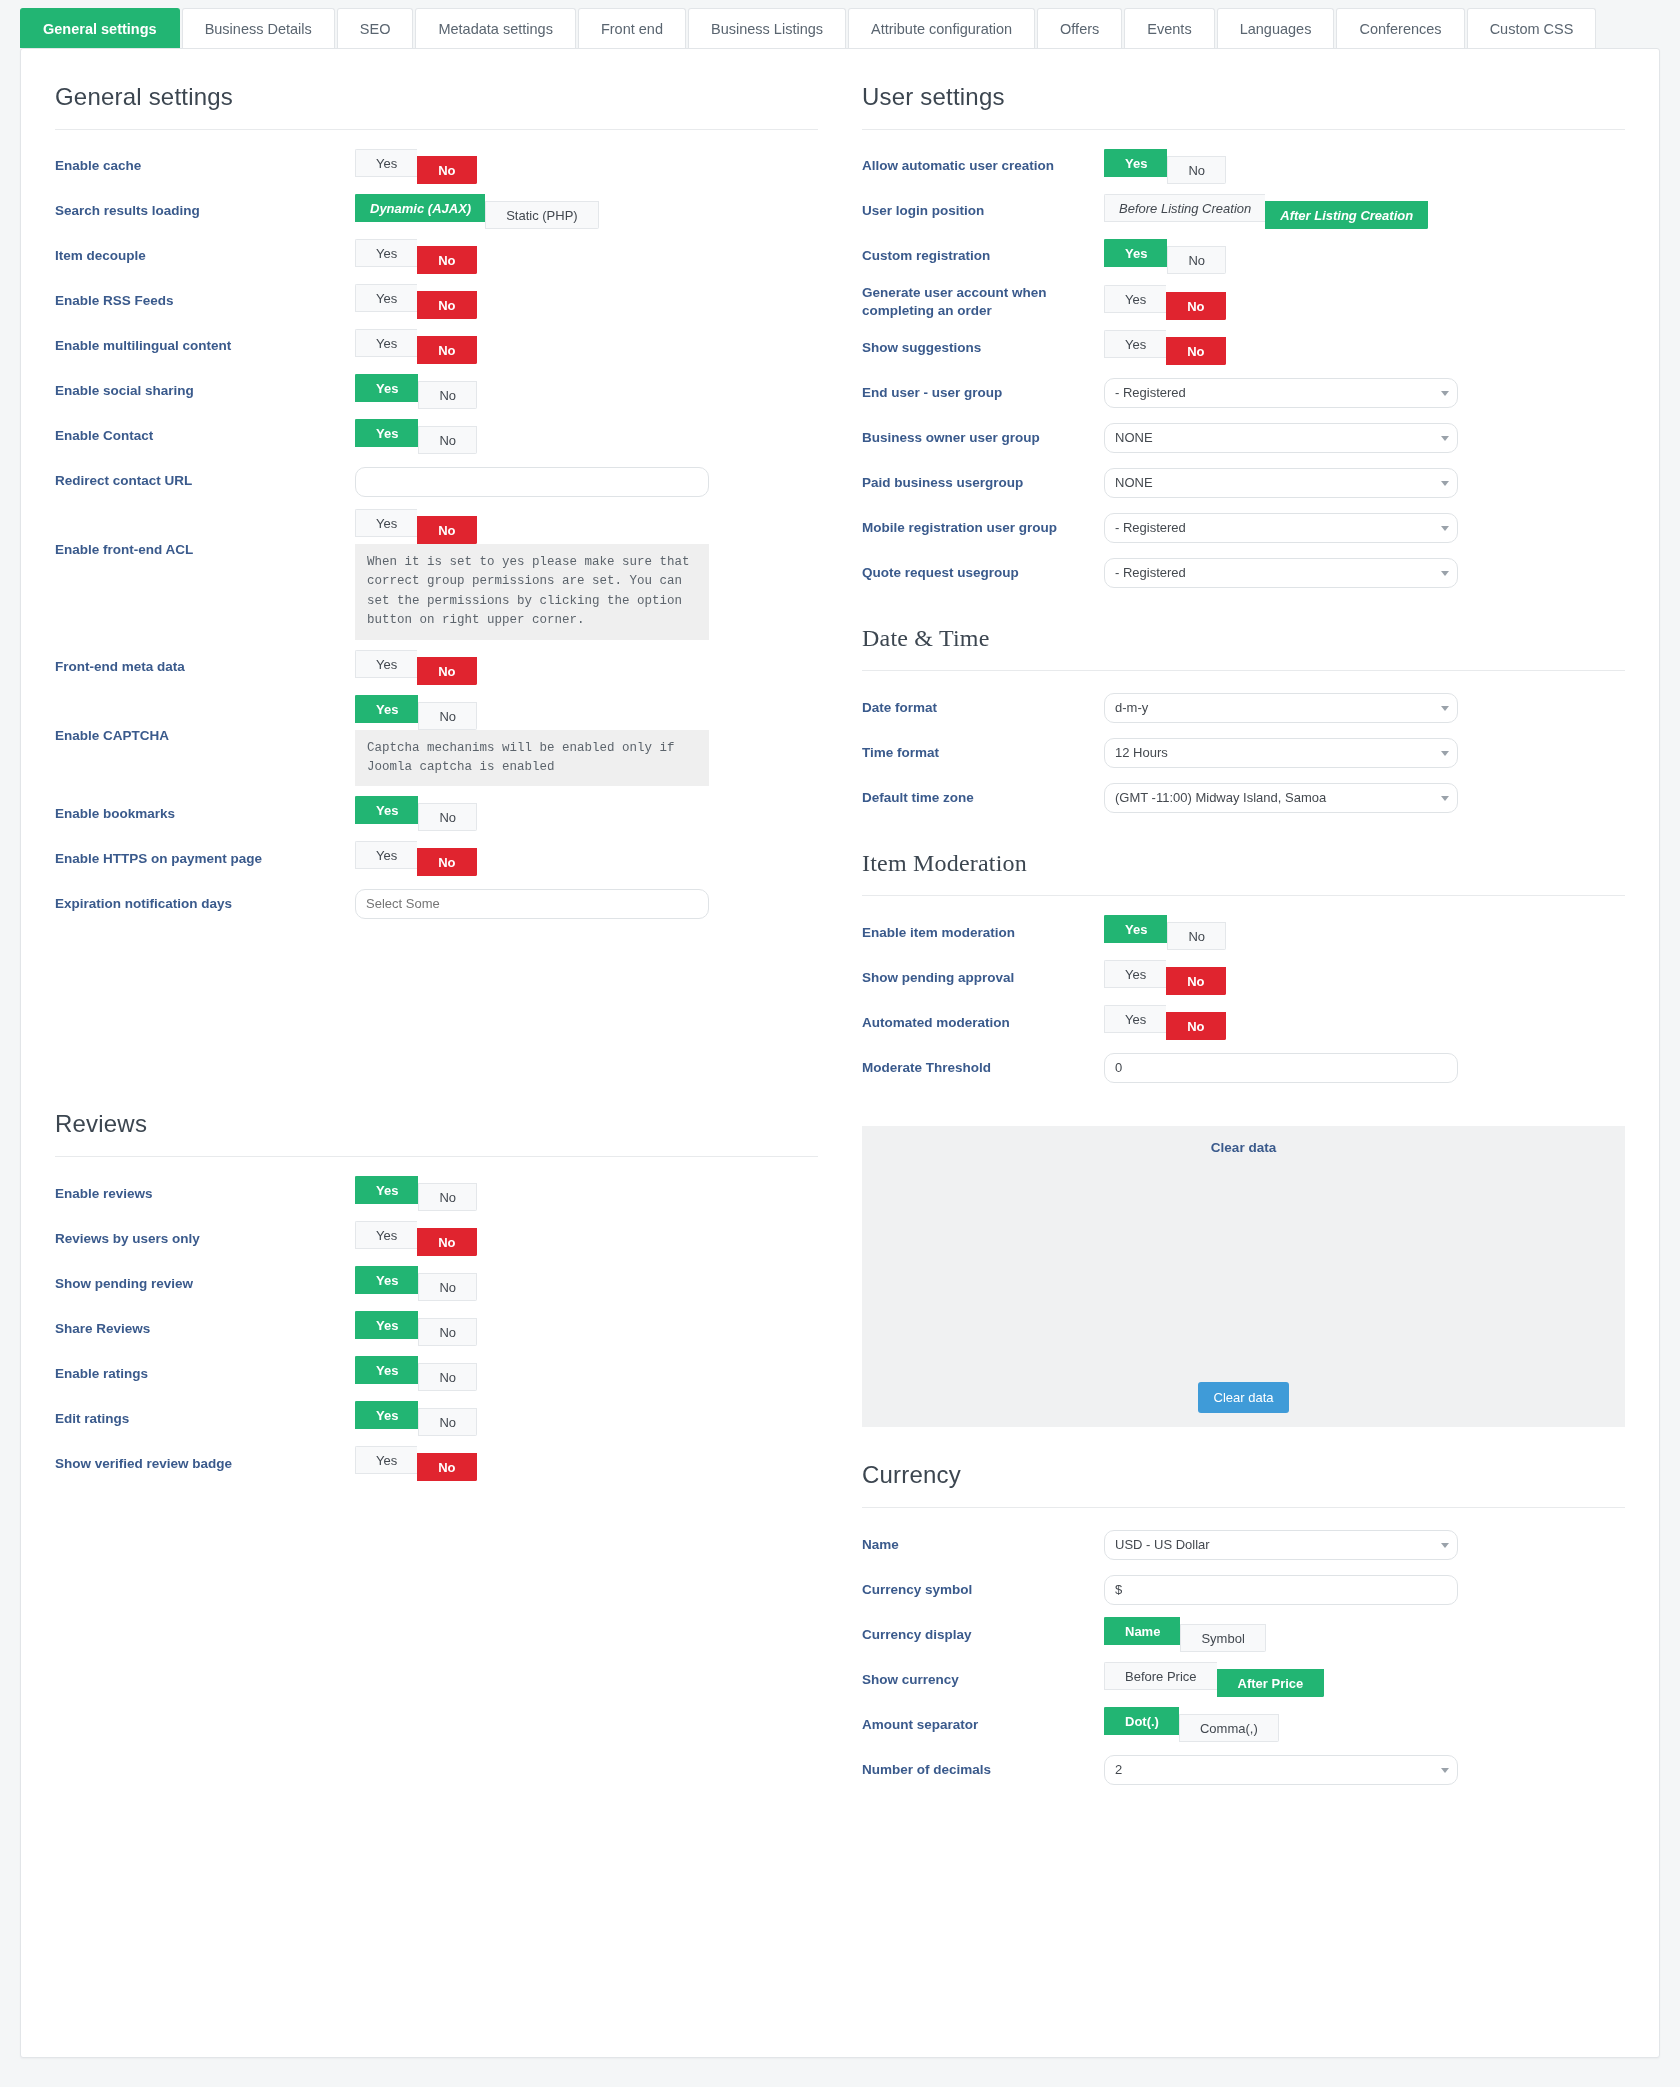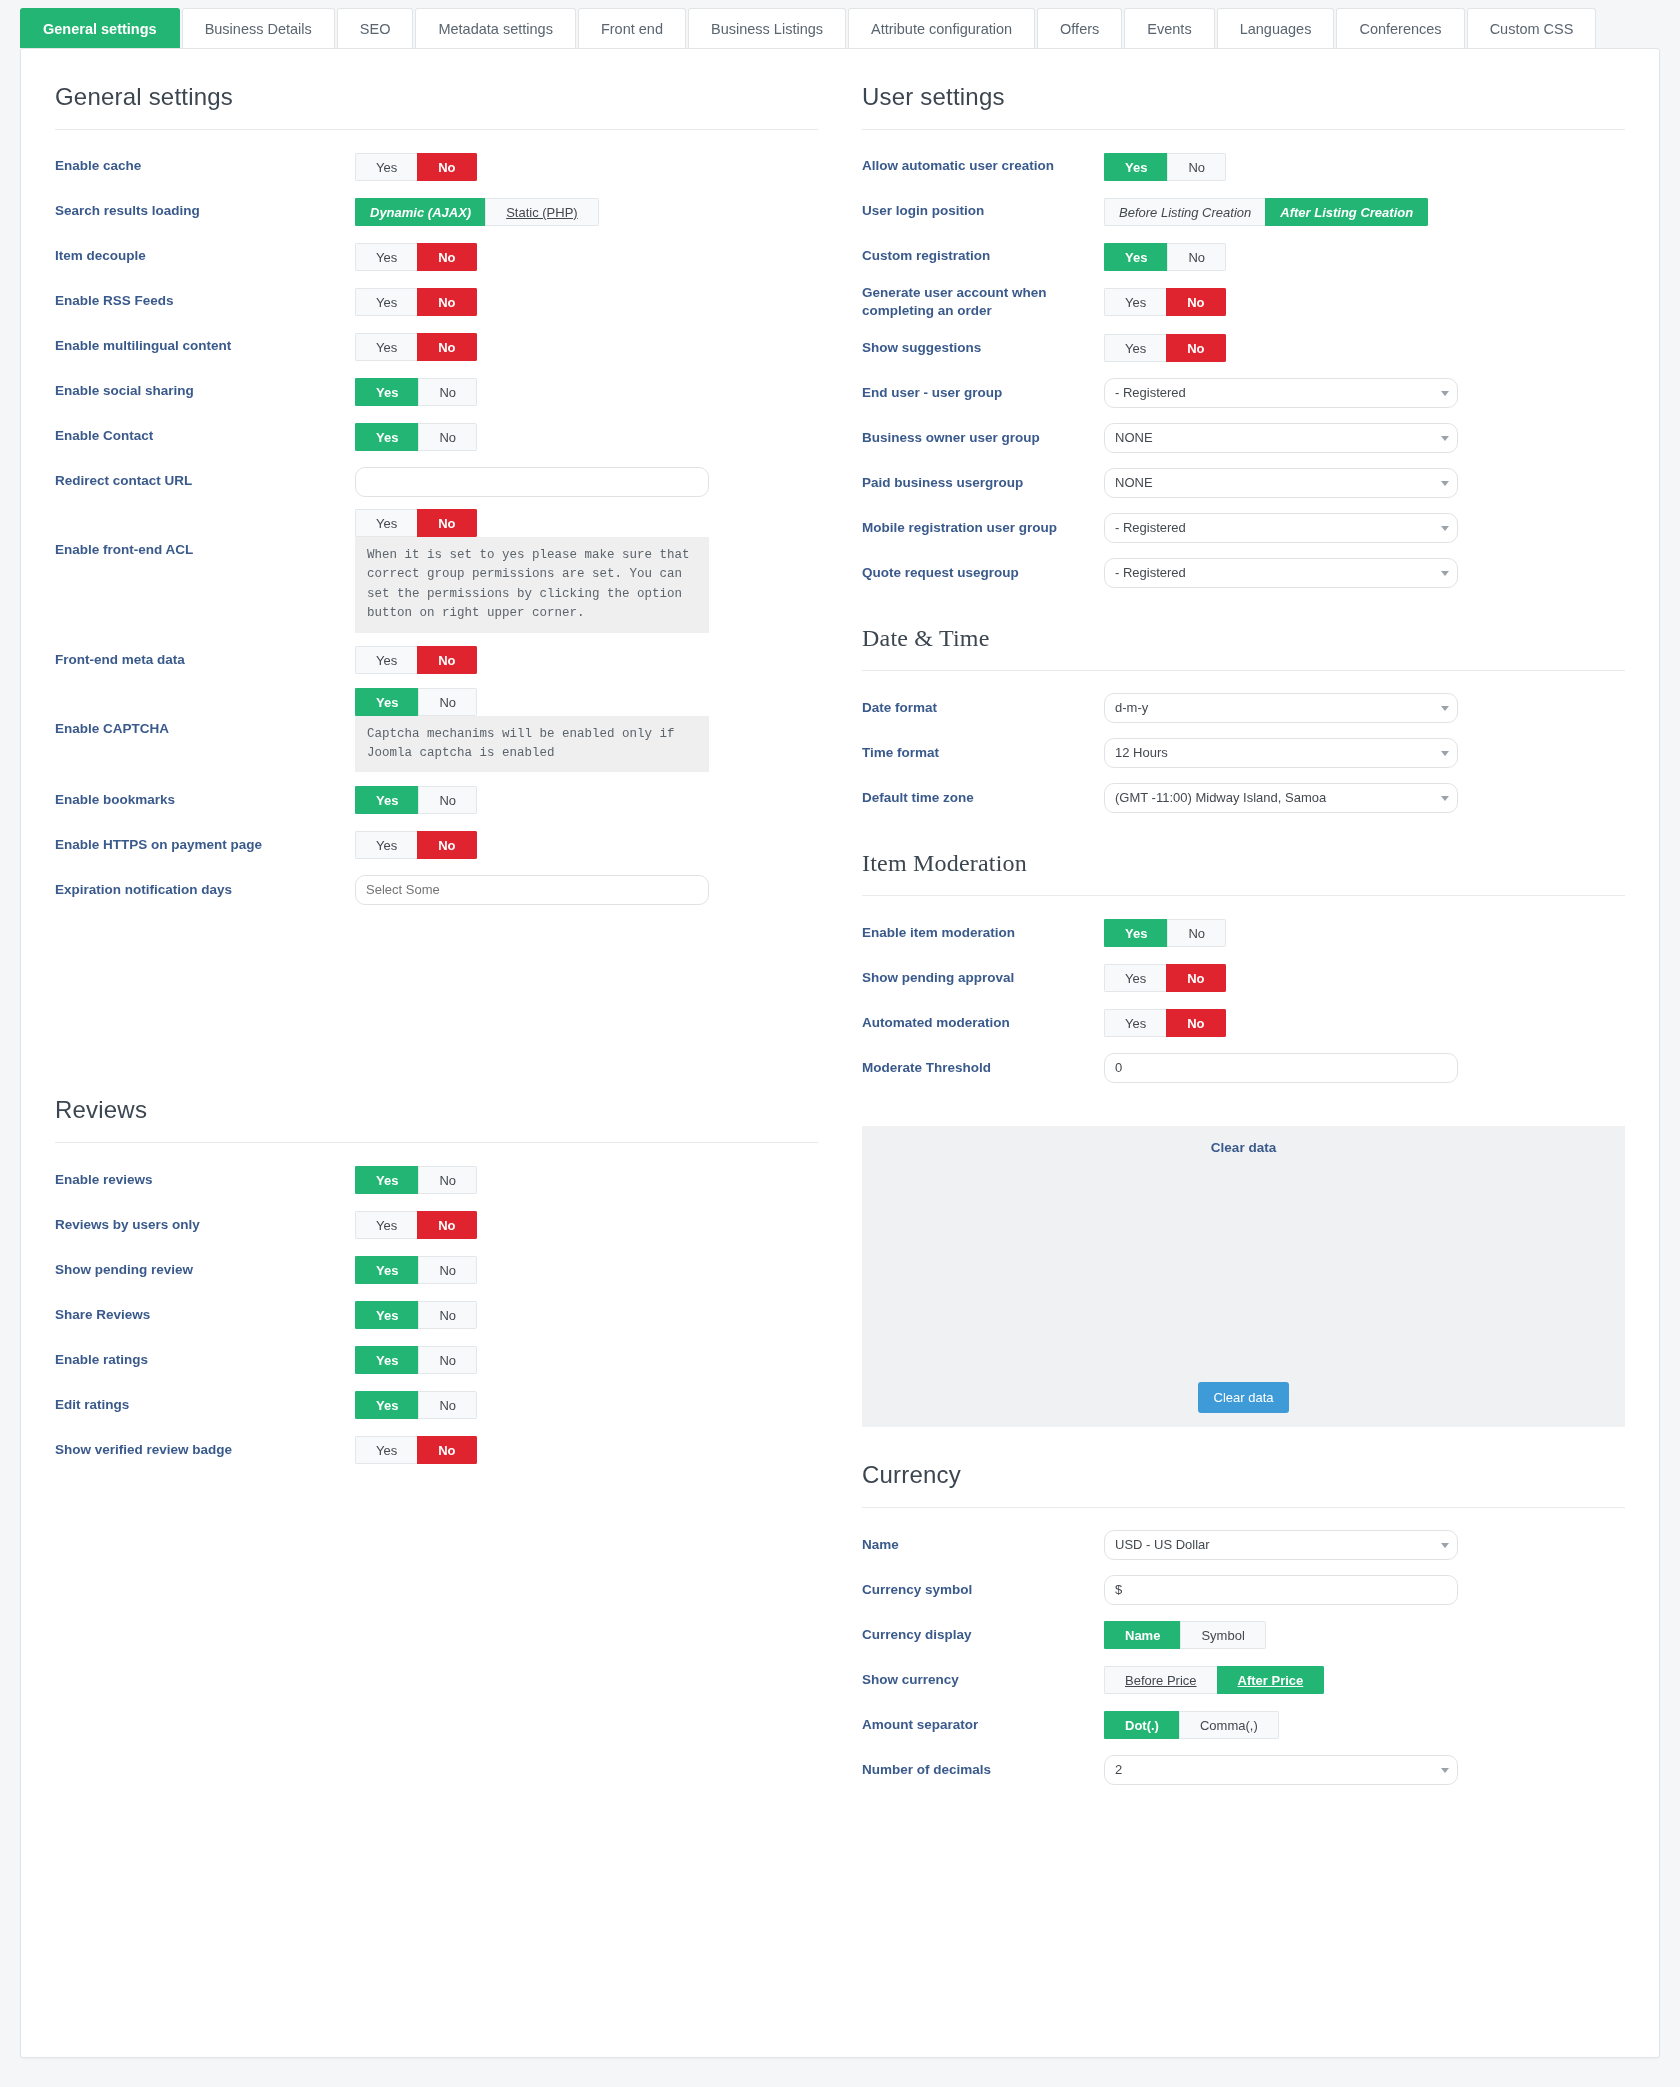--- a/index.html
+++ b/index.html
@@ -108,29 +108,29 @@
     line-height: 28px;
     text-align: center;
     min-width: 56px;
     background: #f8f9fa;
     border: 1px solid #e4e7ea;
     border-right: none;
     color: #42484f;
     cursor: pointer;
     white-space: nowrap;
   }
-  .toggle .opt:last-child { border-right: 1px solid #e4e7ea; }
+  .toggle .opt:last-child { border-right: 1px solid #e4e7ea; margin-top: 7px; }
   .toggle .opt.on-green {
     background: #22b573; color: #fff; border-color: #22b573; font-weight: bold;
   }
   .toggle .opt.on-red {
     background: #e0242f; color: #fff; border-color: #e0242f; font-weight: bold;
   }
   .toggle .opt.wide { min-width: 118px; padding: 0 14px; font-style: italic; }
-  .toggle .opt.med  { min-width: 78px; text-decoration: underline; }
+  .toggle .opt.med  { min-width: 78px; }
 
   
   .field {
     width: 100%;
     max-width: 354px;
     height: 30px;
     border: 1px solid #dfe3e6;
     border-radius: 10px;
     background: #fff;
     font-size: 13px;

